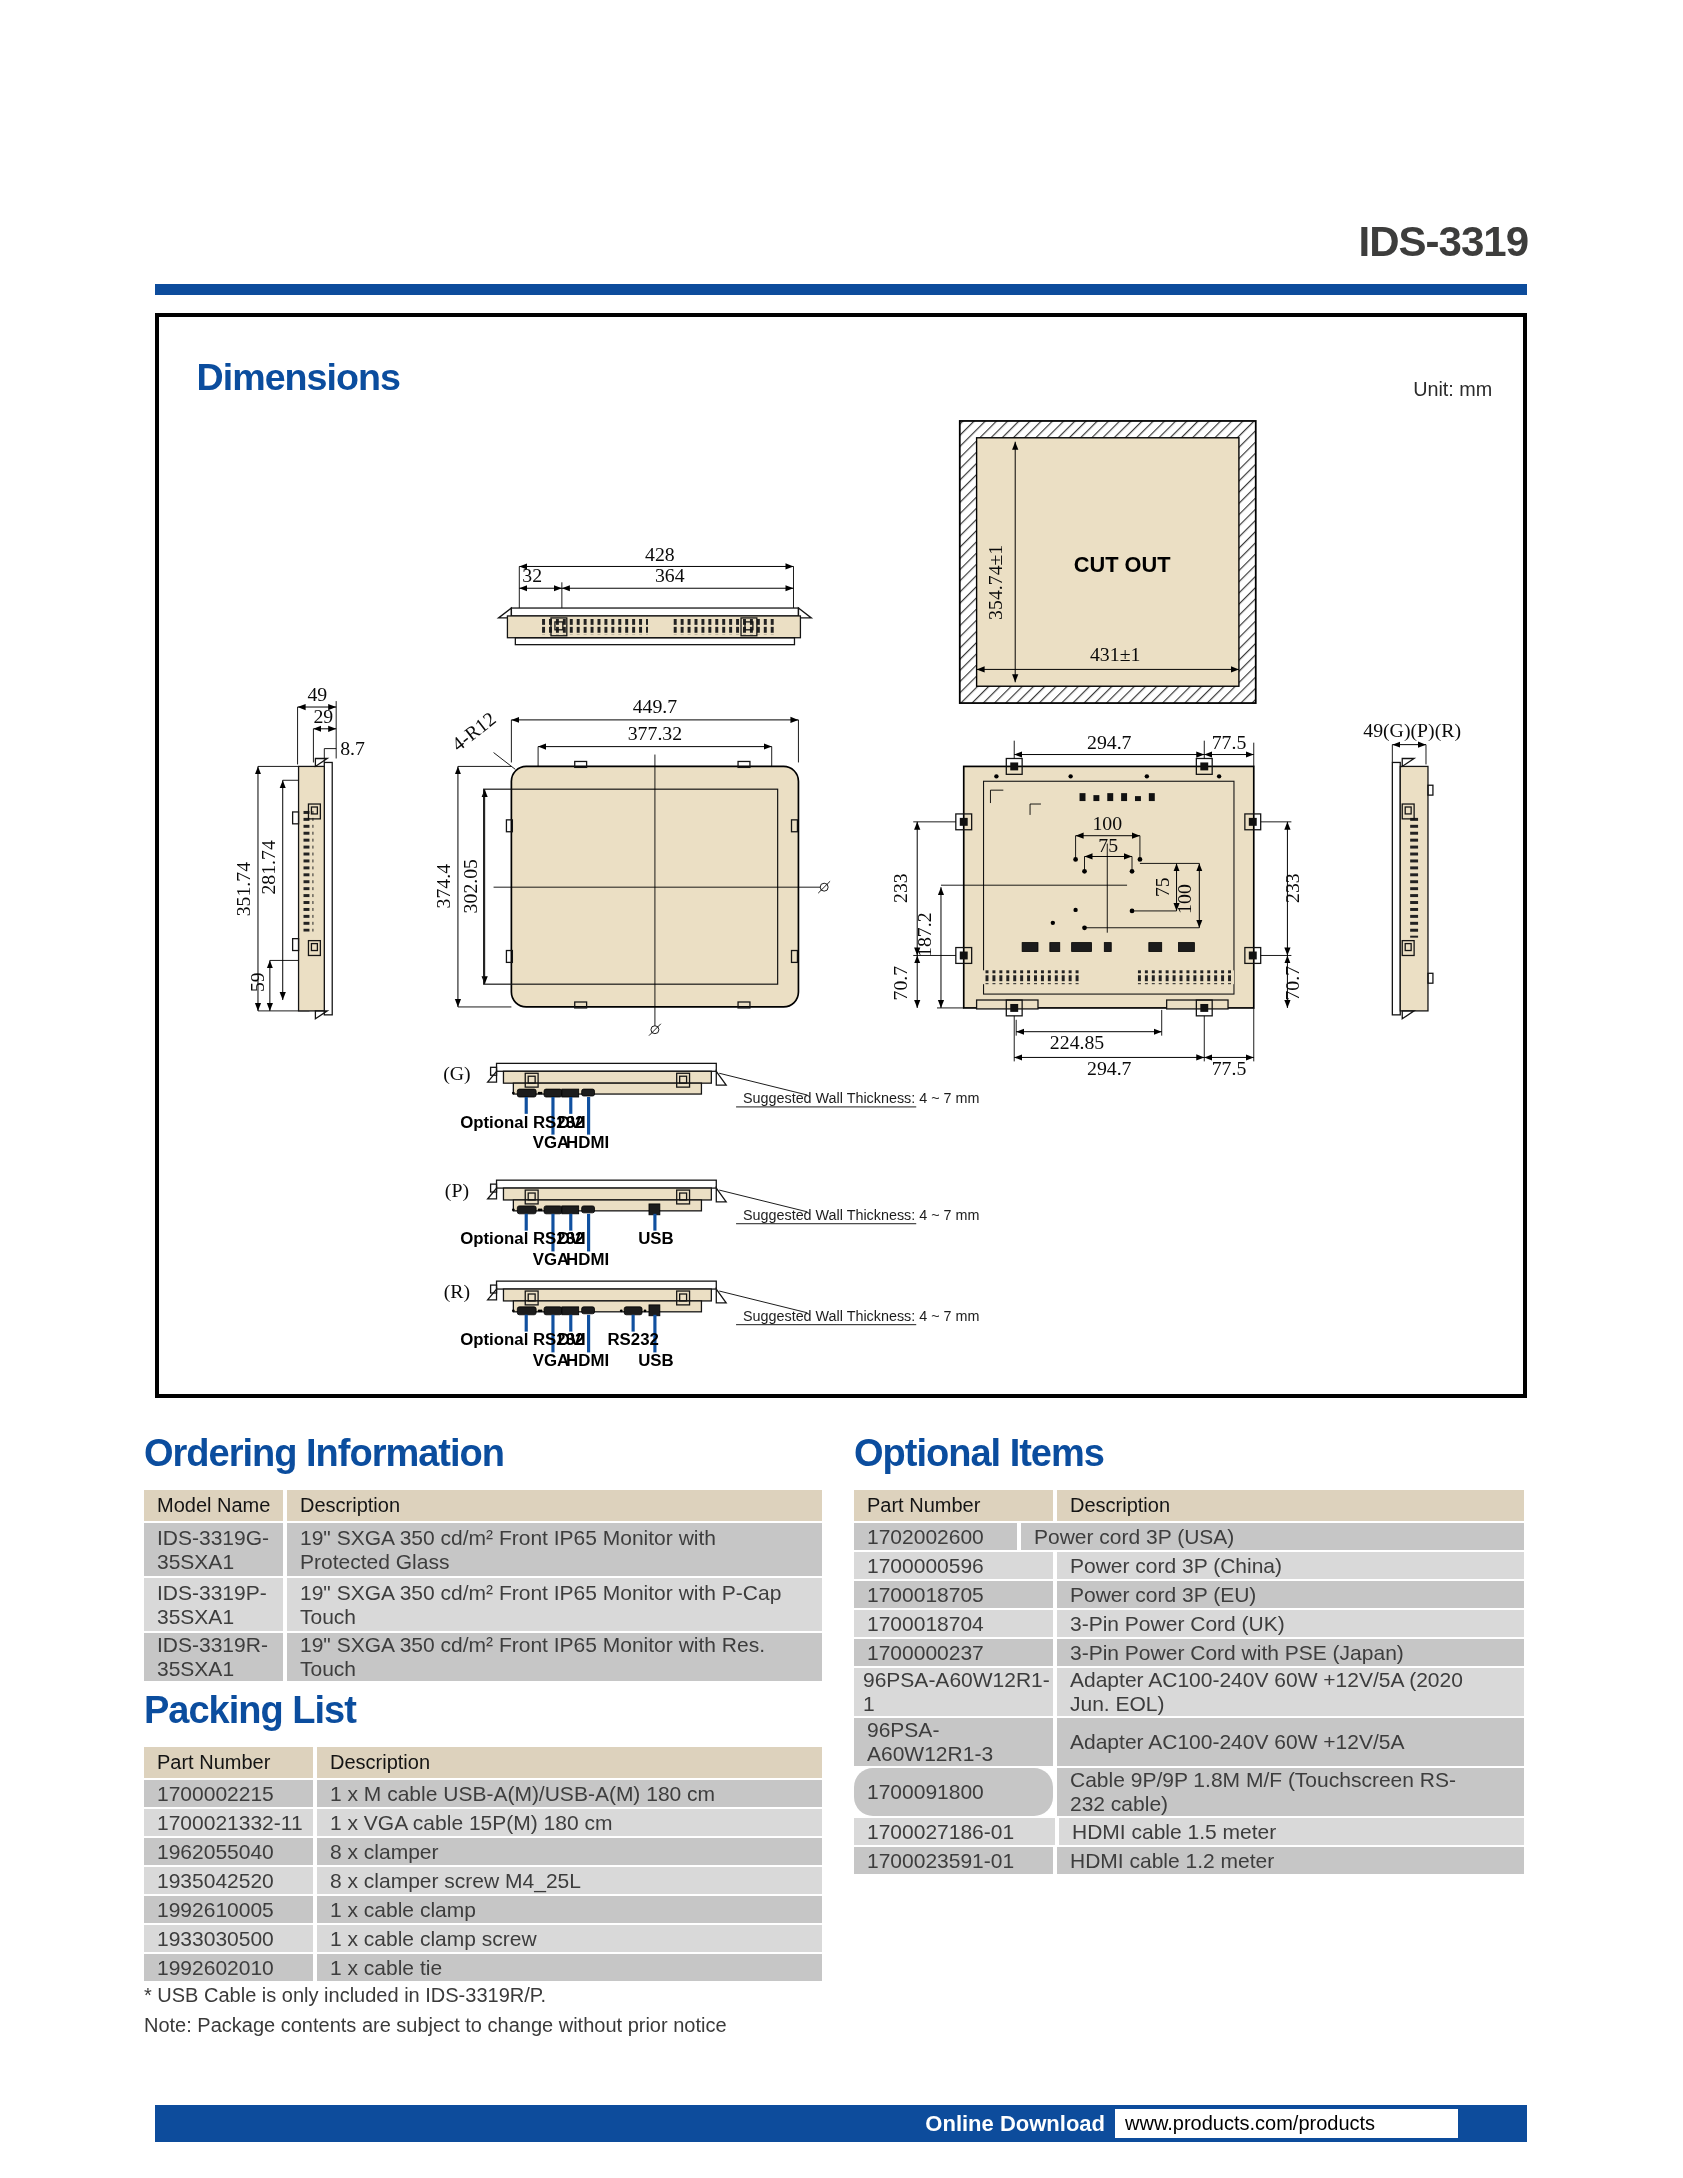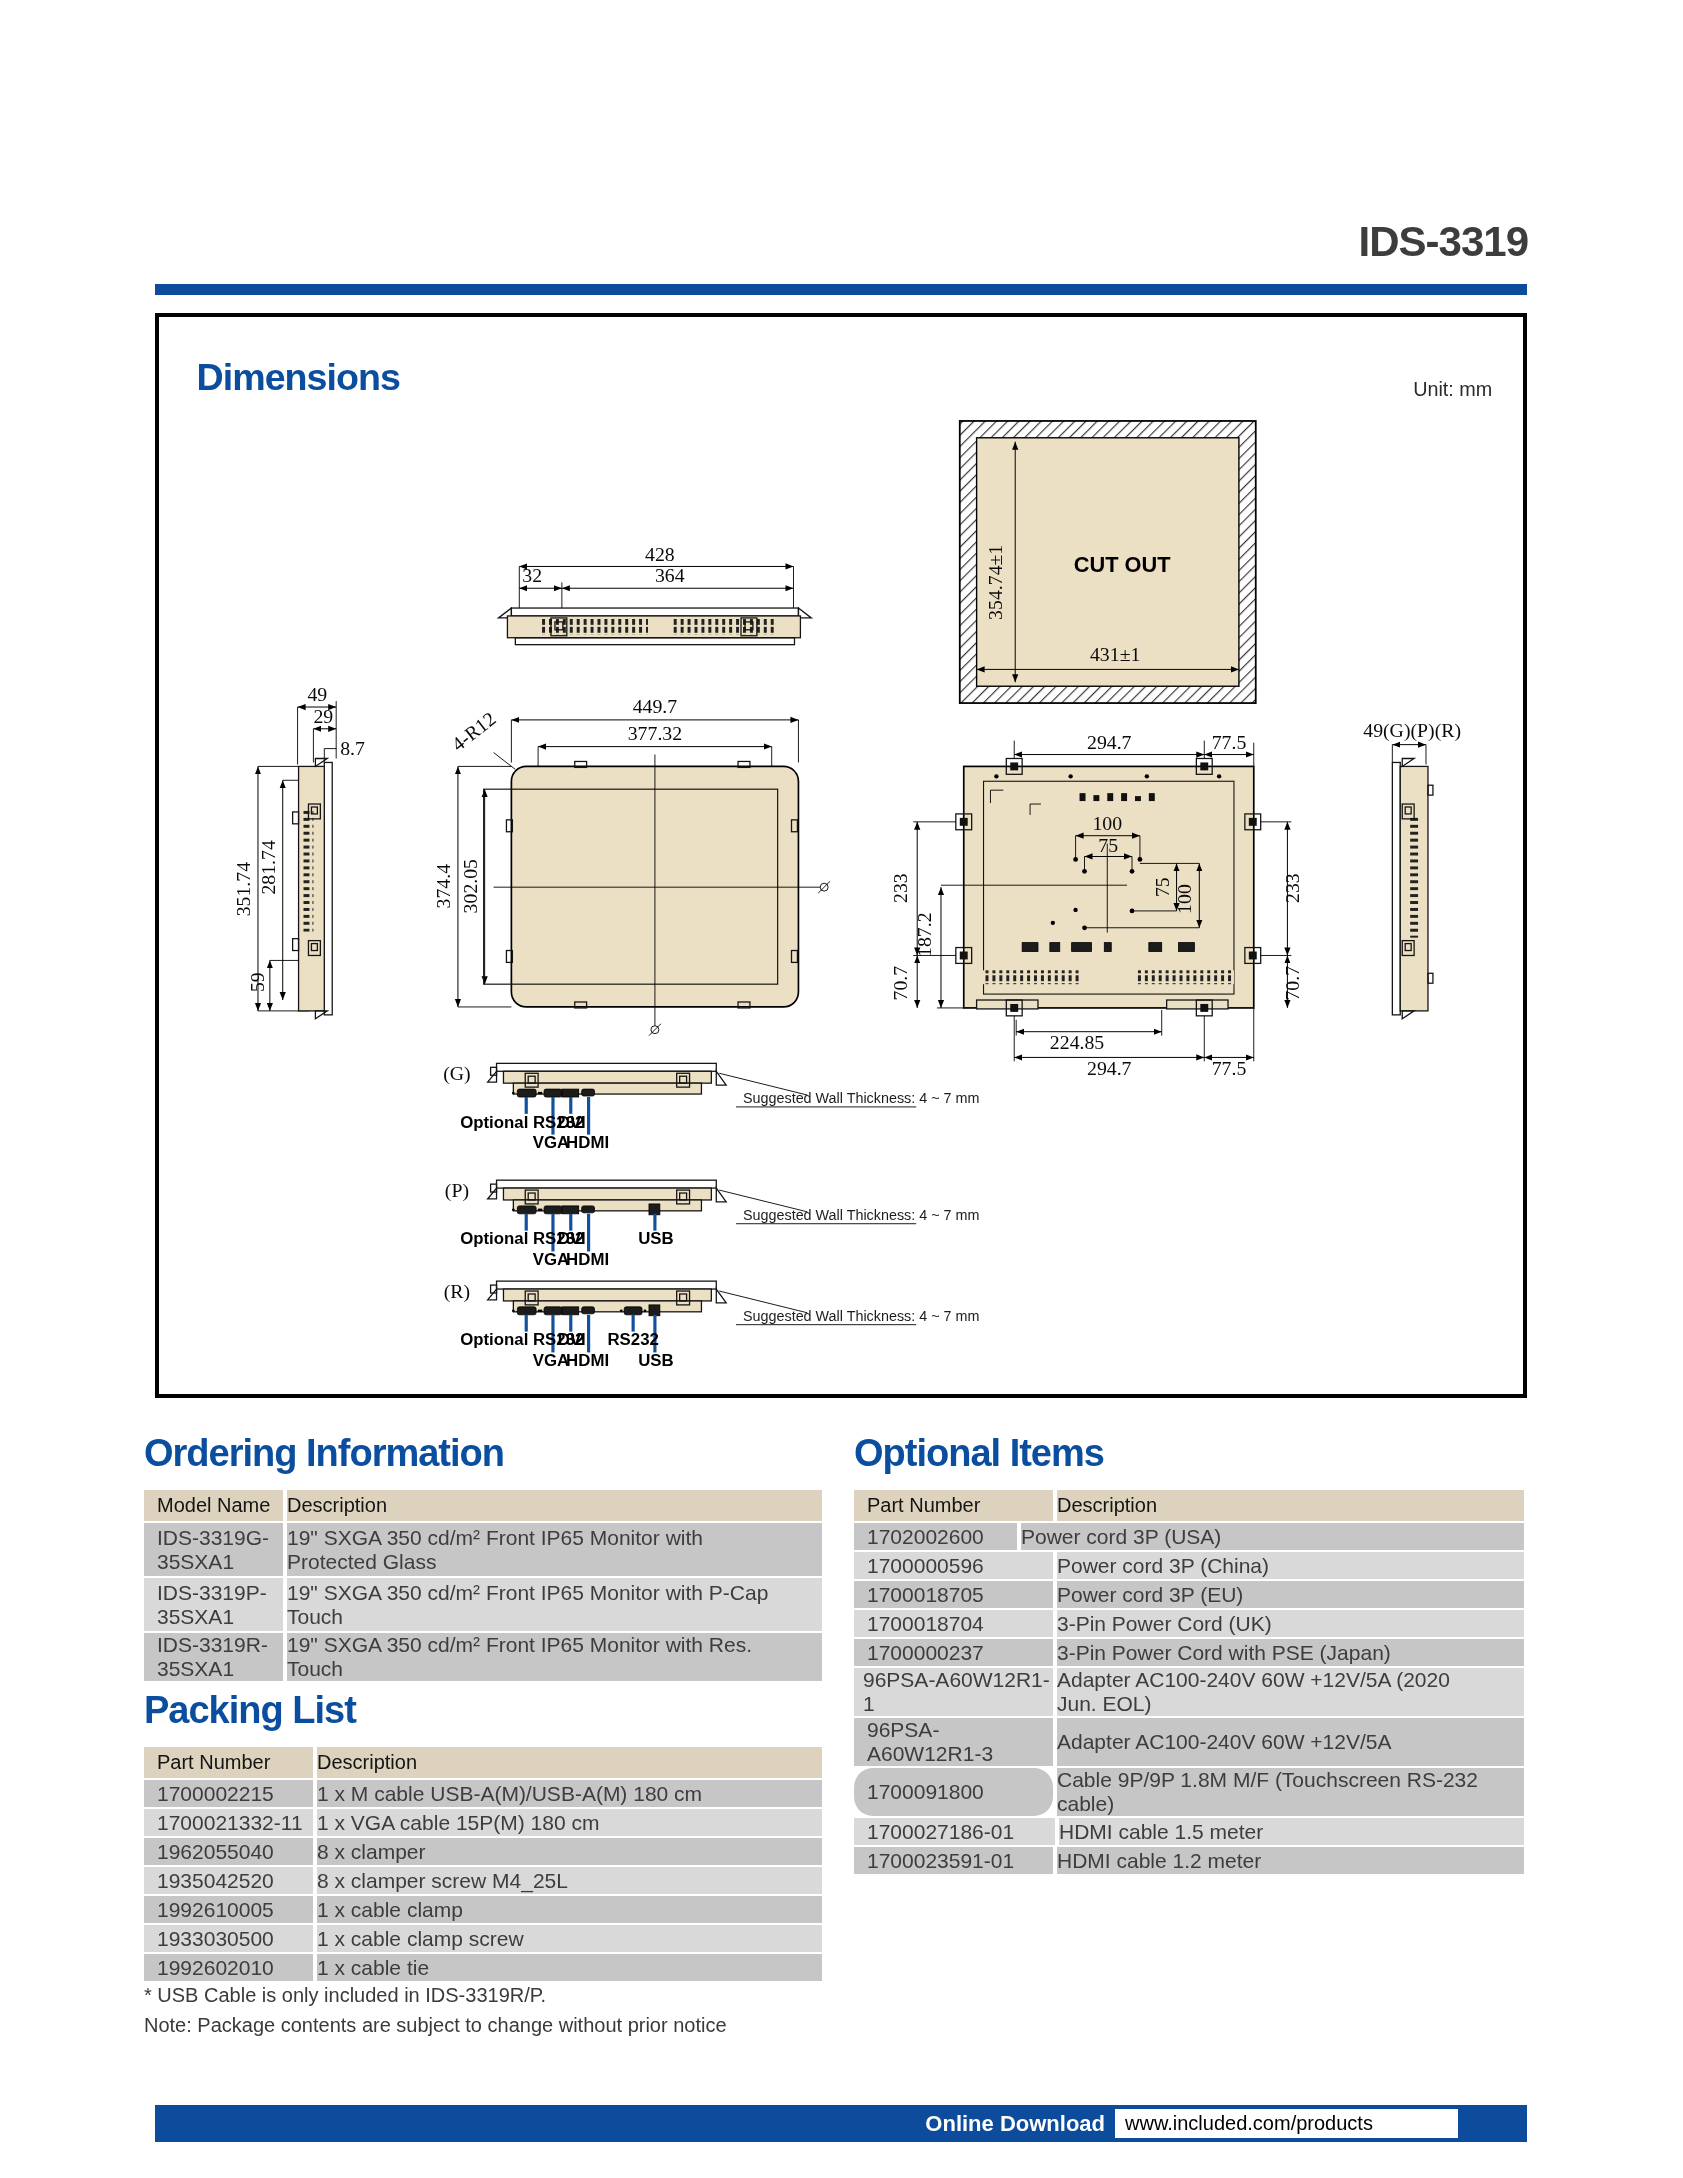--- a/index.html
+++ b/index.html
@@ -24,21 +24,21 @@
   .oln{stroke:#141414;stroke-width:1.3;fill:none;}
   .bg{fill:#ebdfc4;}
   .dk{fill:#1c1c1c;stroke:#000;stroke-width:0.8;}
   .ldr{stroke:#10509f;stroke-width:3.2;}
   
   .section-title{position:absolute;font-size:38px;font-weight:bold;color:#0b4d9e;letter-spacing:-1px;}
   
   .tbl{position:absolute;}
   .trow{display:flex;margin-bottom:2px;}
   .c1{box-sizing:border-box;padding-left:13px;margin-right:4px;}
-  .c2{box-sizing:border-box;padding-right:40px;flex:1;}
+  .c2{box-sizing:border-box;padding-left:13px;padding-right:40px;flex:1;}
   .thead .c1,.thead .c2{background:#ddd2bd;font-weight:normal;color:#141414;font-size:20px;
         display:flex;align-items:center;height:31px;}
   .rdark{background:#c6c6c6;}
   .rlight{background:#d9d9d9;}
   .cell{font-size:21px;color:#3d3d3d;display:flex;align-items:center;line-height:24px;}
   .h27 .c1,.h27 .c2{min-height:27px;}
   .h54 .c1,.h54 .c2{min-height:53px;}
   .h31 .c1,.h31 .c2{min-height:31px;}
   .note{position:absolute;font-size:20px;color:#3a3a3a;}
   
@@ -514,17 +514,17 @@
       <div class="c1 cell rdark" style="width:169px;">1992602010</div>
       <div class="c2 cell rdark">1 x cable tie</div>
     </div>
   </div>
 
   <div class="note" style="left:144px;top:1984px;">* USB Cable is only included in IDS-3319R/P.</div>
   <div class="note" style="left:144px;top:2014px;">Note: Package contents are subject to change without prior notice</div>
 
   <div id="footer-bar">
     <span id="footer-label">Online Download</span>
-    <div id="footer-url">www.included.com/products</div>
+    <div id="footer-url">www.products.com/products</div>
   </div>
 
 </div>
 
 
 </body></html>

